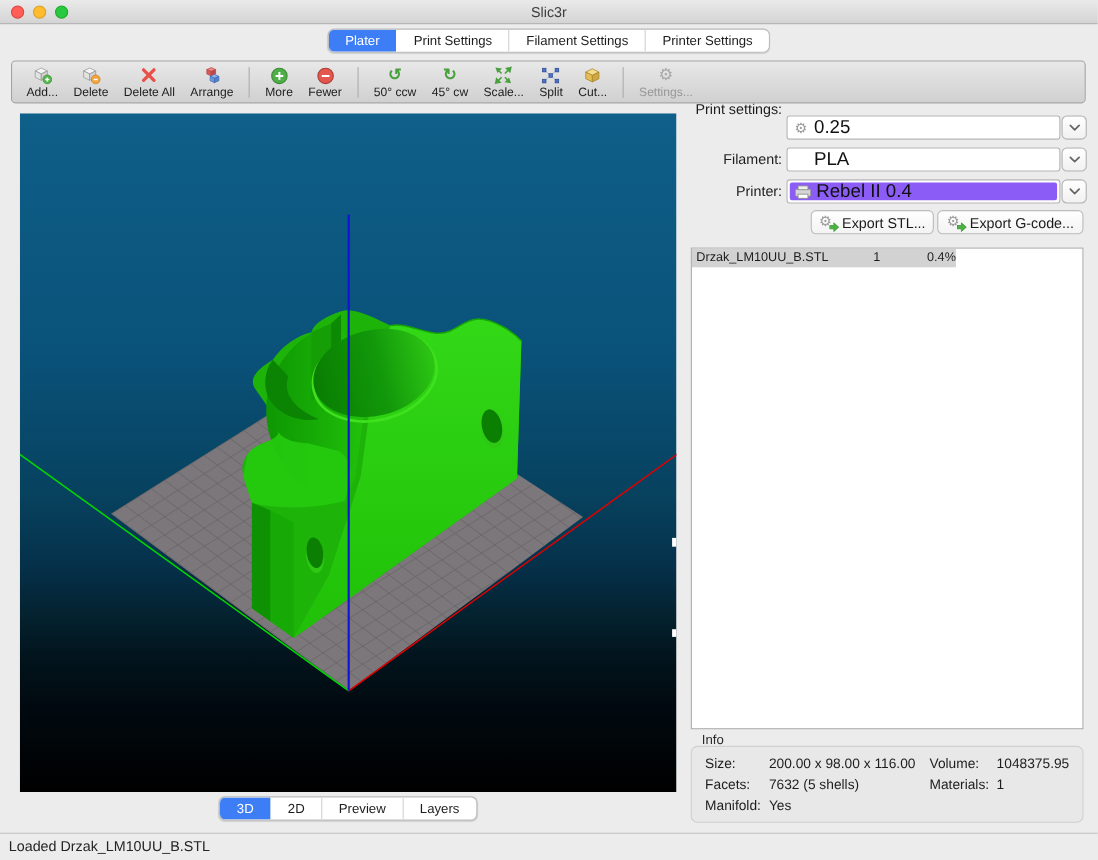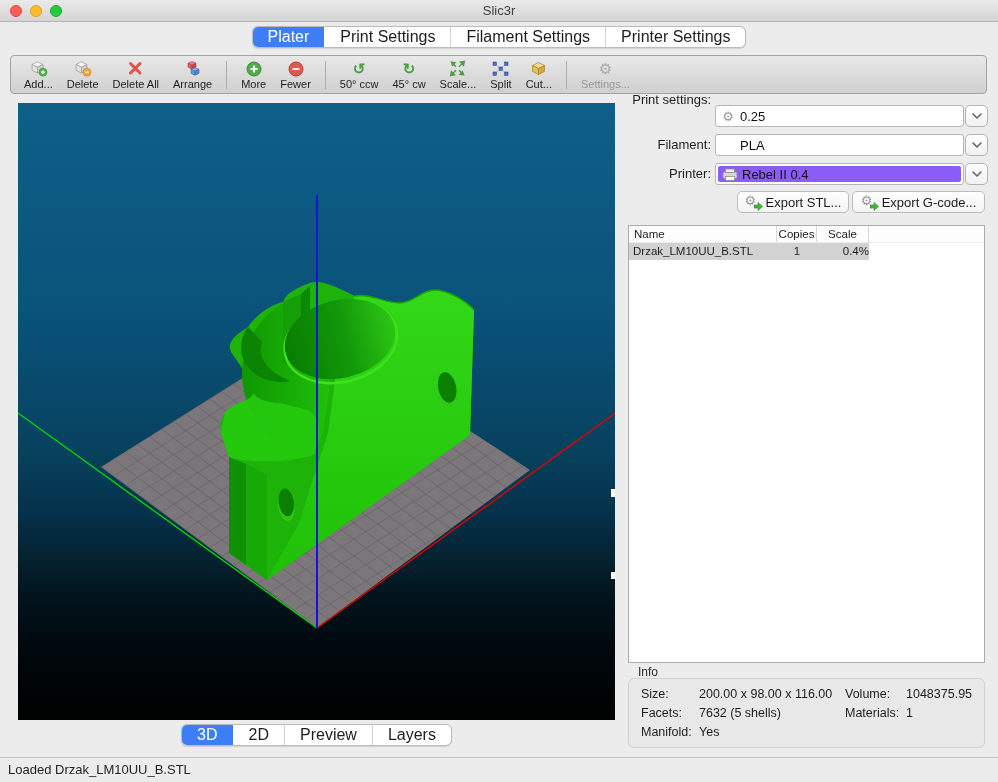--- a/index.html
+++ b/index.html
@@ -15,21 +15,21 @@
   .title { text-align:center; line-height:22px; font-size:13px; color:#3e3e3e; }
   .lights { position:absolute; left:10px; top:5px; display:flex; gap:8px; }
   .light { width:12px; height:12px; border-radius:50%; }
   .light.red { background:#ff5f57; border:0.5px solid #e0443e; }
   .light.yellow { background:#febc2e; border:0.5px solid #dea123; }
   .light.green { background:#28c840; border:0.5px solid #1dad2b; }
   
   .tabs-strip { position:absolute; top:26px; left:0; width:998px; display:flex; justify-content:center; }
   .seg { display:inline-flex; background:#fff; border:1px solid #bcbcbc; border-radius:6px;
     overflow:hidden; height:22px; box-shadow:0 0.5px 1px rgba(0,0,0,.12); }
-  .seg .seg-item { font-size:16px; line-height:20px; padding:0 15px; color:#1d1d1d;
+  .seg .seg-item { font-size:12px; line-height:20px; padding:0 15px; color:#1d1d1d;
     border-left:1px solid #d2d2d2; cursor:default; white-space:nowrap; }
   .seg .seg-item:first-child { border-left:none; }
   .seg .seg-item.active { background:#3d7ef7; color:#fff; border-left-color:#3d7ef7; }
   .seg .seg-item.active + .seg-item { border-left-color:#fff; }
   
   .toolbar { position:absolute; left:10px; top:55px; width:977px; height:39px;
     border:1px solid #a3a3a3; border-radius:4px;
     background:linear-gradient(#e8e8e8,#d0d0d0);
     display:flex; align-items:center; padding:0 6px; }
   .tb-item { display:flex; flex-direction:column; align-items:center; justify-content:center;
@@ -46,21 +46,21 @@
   
   .statusbar { position:absolute; left:0; top:757px; width:998px; height:25px;
     background:#ececec; border-top:1px solid #c2c2c2; font-size:13px; line-height:24px;
     padding-left:8px; color:#242424; }
   
   .preset-label { position:absolute; left:600px; width:111px; text-align:right;
     font-size:13px; line-height:22px; color:#1d1d1d; }
   .field { position:absolute; left:715px; width:249px; height:22px; background:#fff;
     border:1px solid #b6b6b6; border-radius:3px; display:flex; align-items:center; }
   .field .ico-slot { width:24px; display:flex; justify-content:center; align-items:center; }
-  .field .f-text { font-size:13px; color:#111; }
+  .field .f-text { font-size:17px; color:#111; }
   .field .hl { position:absolute; left:2px; right:2px; top:2px; bottom:2px; background:#8b5cf6;
     border-radius:2px; display:flex; align-items:center; }
   .chev-btn { position:absolute; left:965px; width:23px; height:22px; background:linear-gradient(#fff,#f1f1f1);
     border:1px solid #b4b4b4; border-radius:5px; display:flex; align-items:center; justify-content:center; }
   .btn { position:absolute; height:22px; background:linear-gradient(#fff,#f3f3f3);
     border:1px solid #bdbdbd; border-radius:5px; font-size:13px; color:#1b1b1b;
     display:flex; align-items:center; justify-content:center; gap:5px; white-space:nowrap; }
   .exp-ico { position:relative; width:16px; height:15px; display:inline-block; }
   .exp-ico .gear-glyph { position:absolute; left:0; top:-2px; font-size:13px; color:#9a9a9a; }
   .exp-ico .exp-arrow { position:absolute; right:-2px; bottom:-1px; }
@@ -375,25 +375,20 @@
   <span class="exp-ico">
     <span class="gear-glyph">⚙</span>
     <svg class="exp-arrow" width="9" height="9">
         <polygon points="0,3 4,3 4,0.5 8.5,4.5 4,8.5 4,6 0,6" fill="#49b33f" stroke="#2f8a27" stroke-width="0.6"></polygon>
       </svg>
   </span>
   <span>Export G-code...</span>
 </div>
 
 <div class="obj-table">
-  <div class="t-head">
-    <div class="hc c-name">Name</div>
-    <div class="hc c-copies">Copies</div>
-    <div class="hc c-scale">Scale</div>
-  </div>
   <div class="t-row">
     <div class="tc c-name">Drzak_LM10UU_B.STL</div>
     <div class="tc c-copies">1</div>
     <div class="tc c-scale">0.4%</div>
   </div>
 </div>
 
 <div class="info-title">Info</div>
 <div class="info-box">
   <span class="i-l1 r1">Size:</span>

